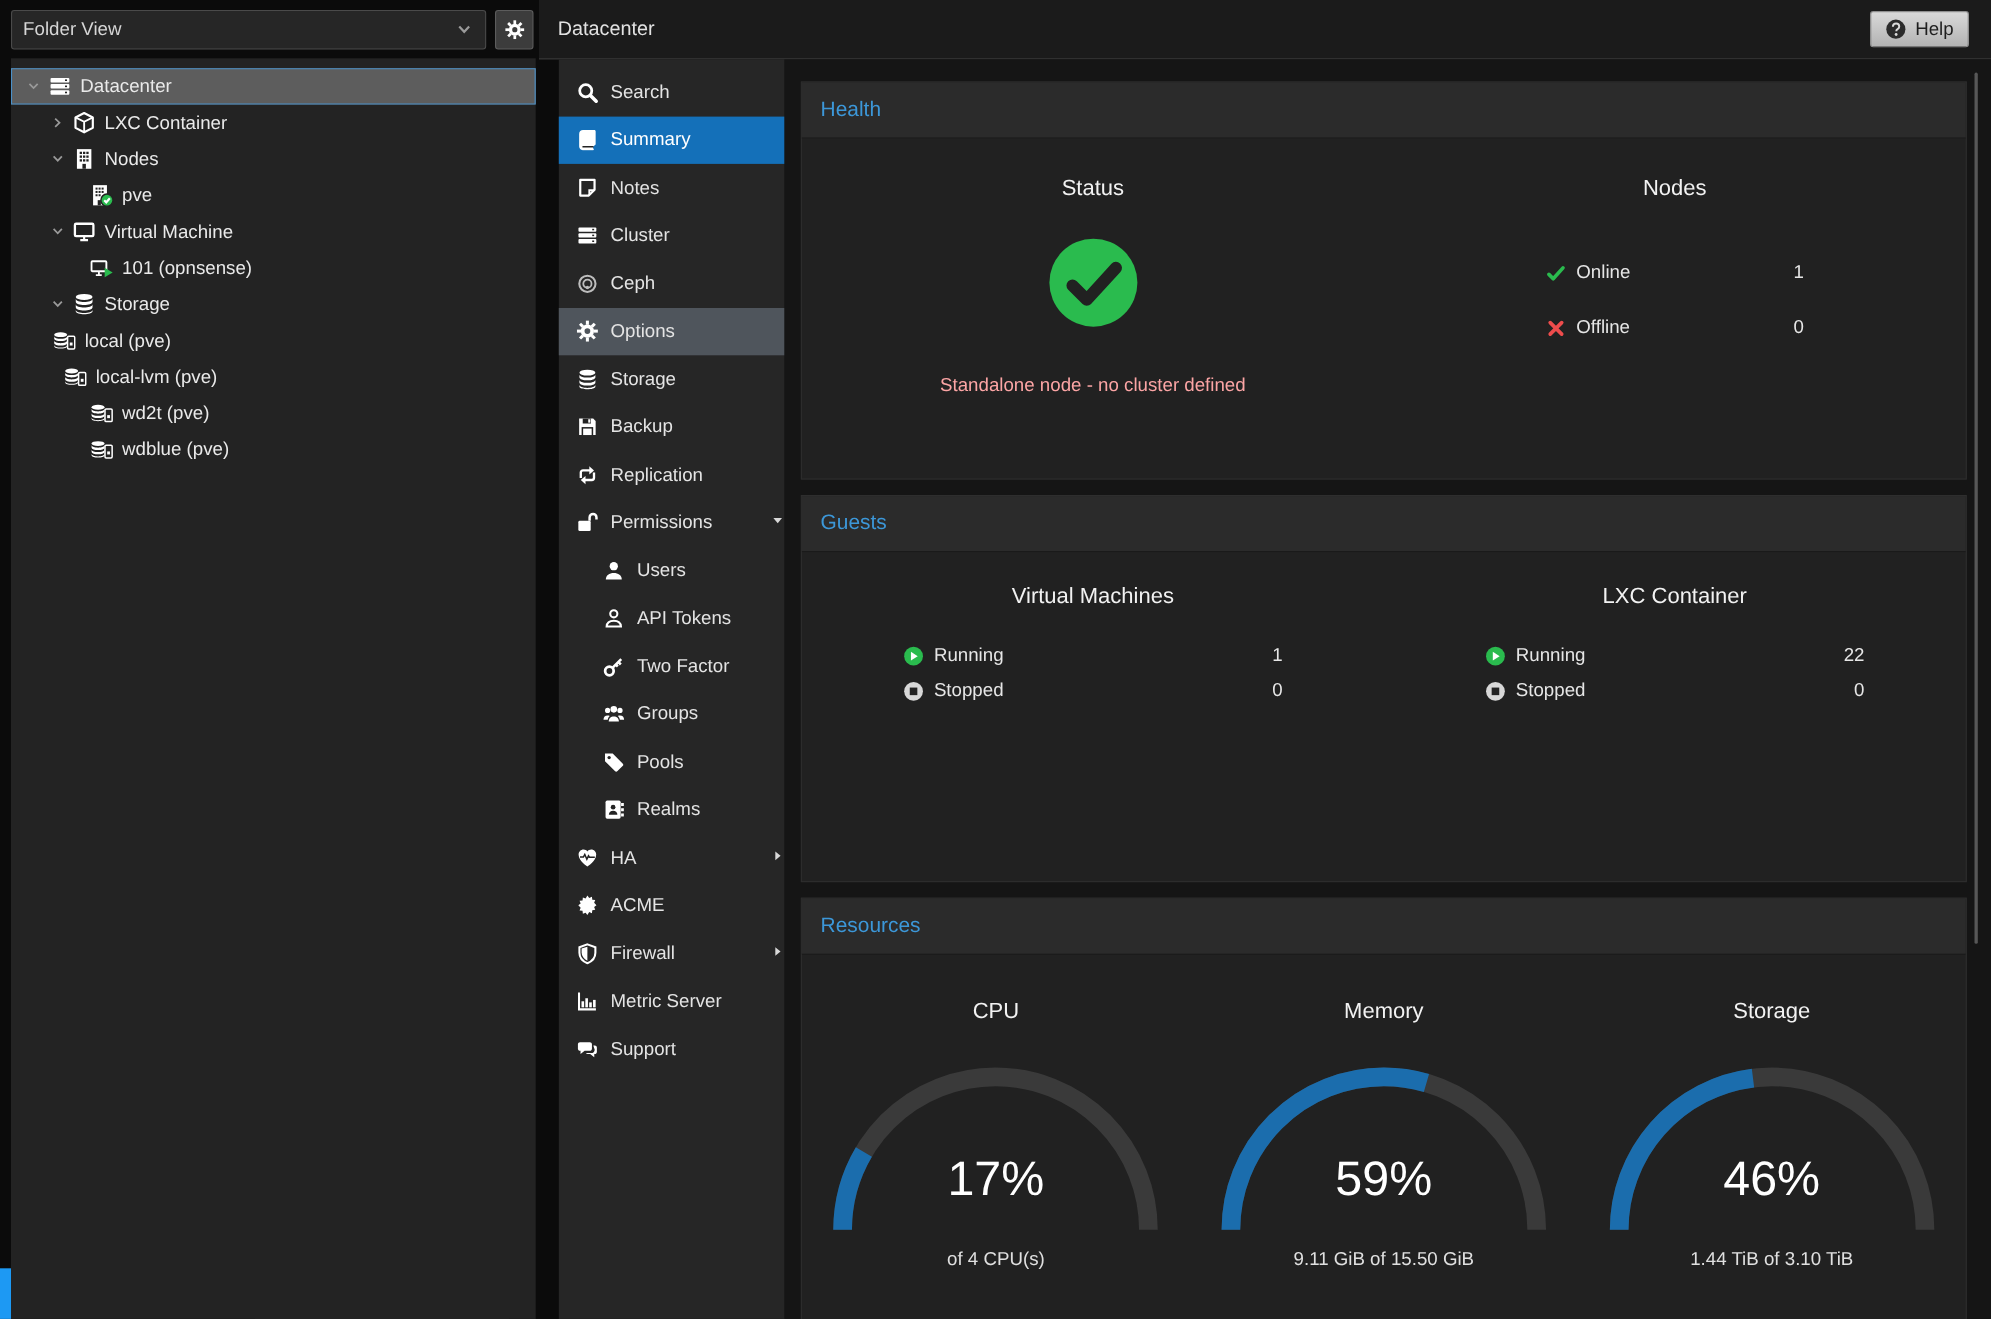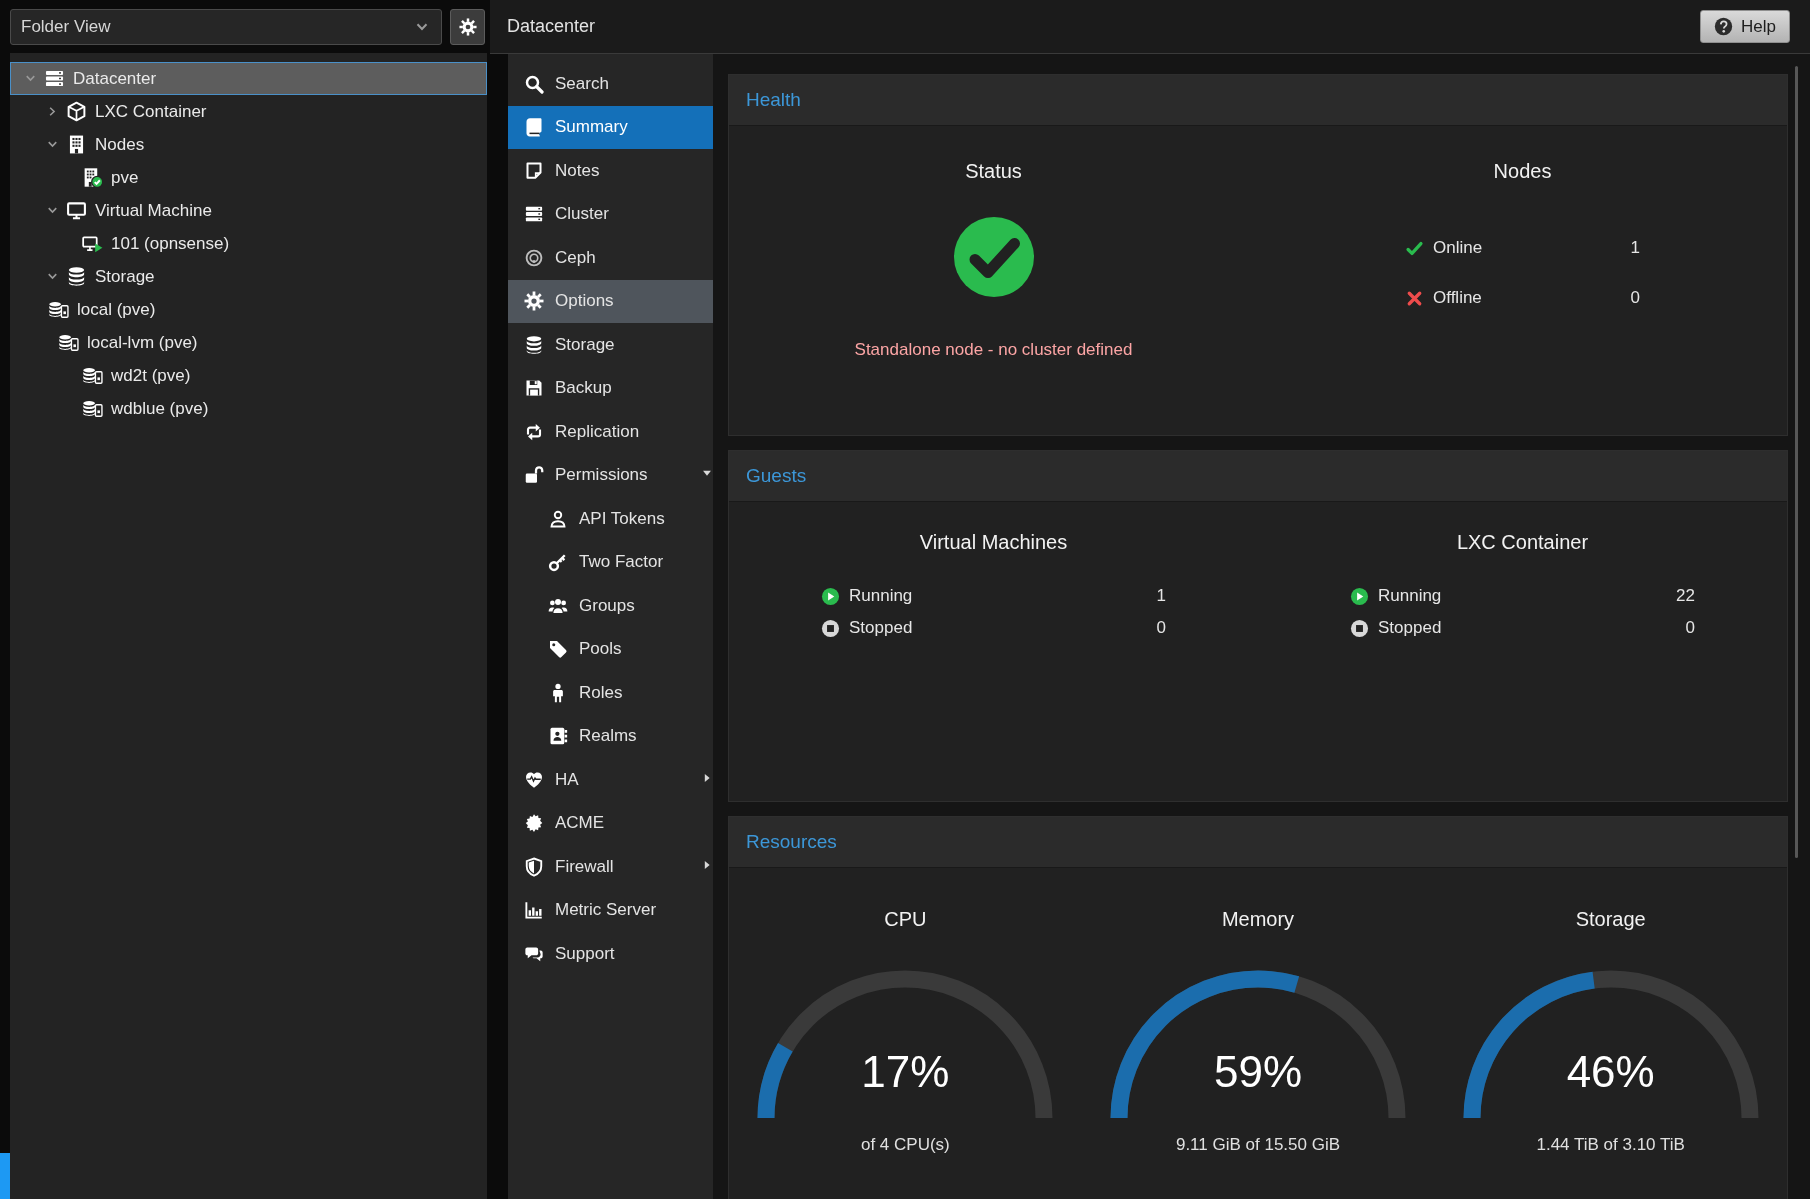--- a/index.html
+++ b/index.html
@@ -433,20 +433,29 @@
           <path d="M9.6 6.8V4.3a2.5 2.5 0 0 1 5 0v1.5" fill="none" stroke="#fff" stroke-width="1.8"></path>
         </svg>
       </span>
       <span>Permissions</span>
       <span class="arrow"><svg viewBox="0 0 16 16">
           <path d="M3.5 5.5h9L8 11z" fill="#d8d8d8"></path>
         </svg></span>
     </div>
     <div class="nav-item indent">
       <span class="glyph">
+        <svg viewBox="0 0 16 16" fill="#fff">
+          <circle cx="8" cy="4.6" r="3"></circle>
+          <path d="M2.2 14.2c0-3.1 2.6-4.7 5.8-4.7s5.8 1.6 5.8 4.7z"></path>
+        </svg>
+      </span>
+      <span>Users</span>
+    </div>
+    <div class="nav-item indent">
+      <span class="glyph">
         <svg viewBox="0 0 16 16" fill="none" stroke="#fff" stroke-width="1.5">
           <circle cx="8" cy="4.8" r="2.6"></circle>
           <path d="M2.8 14c.2-2.8 2.4-4.2 5.2-4.2s5 1.4 5.2 4.2z"></path>
         </svg>
       </span>
       <span>API Tokens</span>
     </div>
     <div class="nav-item indent">
       <span class="glyph">
         <svg viewBox="0 0 16 16">
@@ -470,29 +479,20 @@
       <span>Groups</span>
     </div>
     <div class="nav-item indent">
       <span class="glyph">
         <svg viewBox="0 0 16 16">
           <path d="M1.6 1.6h5.6l7.2 7.2a1.3 1.3 0 0 1 0 1.9l-3.7 3.7a1.3 1.3 0 0 1-1.9 0L1.6 7.2z" fill="#fff"></path>
           <circle cx="4.6" cy="4.6" r="1.2" fill="#262626"></circle>
         </svg>
       </span>
       <span>Pools</span>
-    </div>
-    <div class="nav-item indent">
-      <span class="glyph">
-        <svg viewBox="0 0 16 16" fill="#fff">
-          <circle cx="8" cy="2.7" r="2.1"></circle>
-          <path d="M5.3 5.6h5.4c.7 0 1.2.5 1.2 1.2v3.7h-1.4v4.8H8.9v-4.4h-1.8v4.4H5.5v-4.8H4.1V6.8c0-.7.5-1.2 1.2-1.2z"></path>
-        </svg>
-      </span>
-      <span>Roles</span>
     </div>
     <div class="nav-item indent">
       <span class="glyph">
         <svg viewBox="0 0 16 16">
           <rect x="2" y="1.4" width="11" height="13.2" rx="1.2" fill="#fff"></rect>
           <g fill="#232323">
             <circle cx="7.5" cy="6.2" r="1.7"></circle>
             <path d="M4.4 11.7c0-1.9 1.4-2.9 3.1-2.9s3.1 1 3.1 2.9z"></path>
           </g>
           <g fill="#fff">

